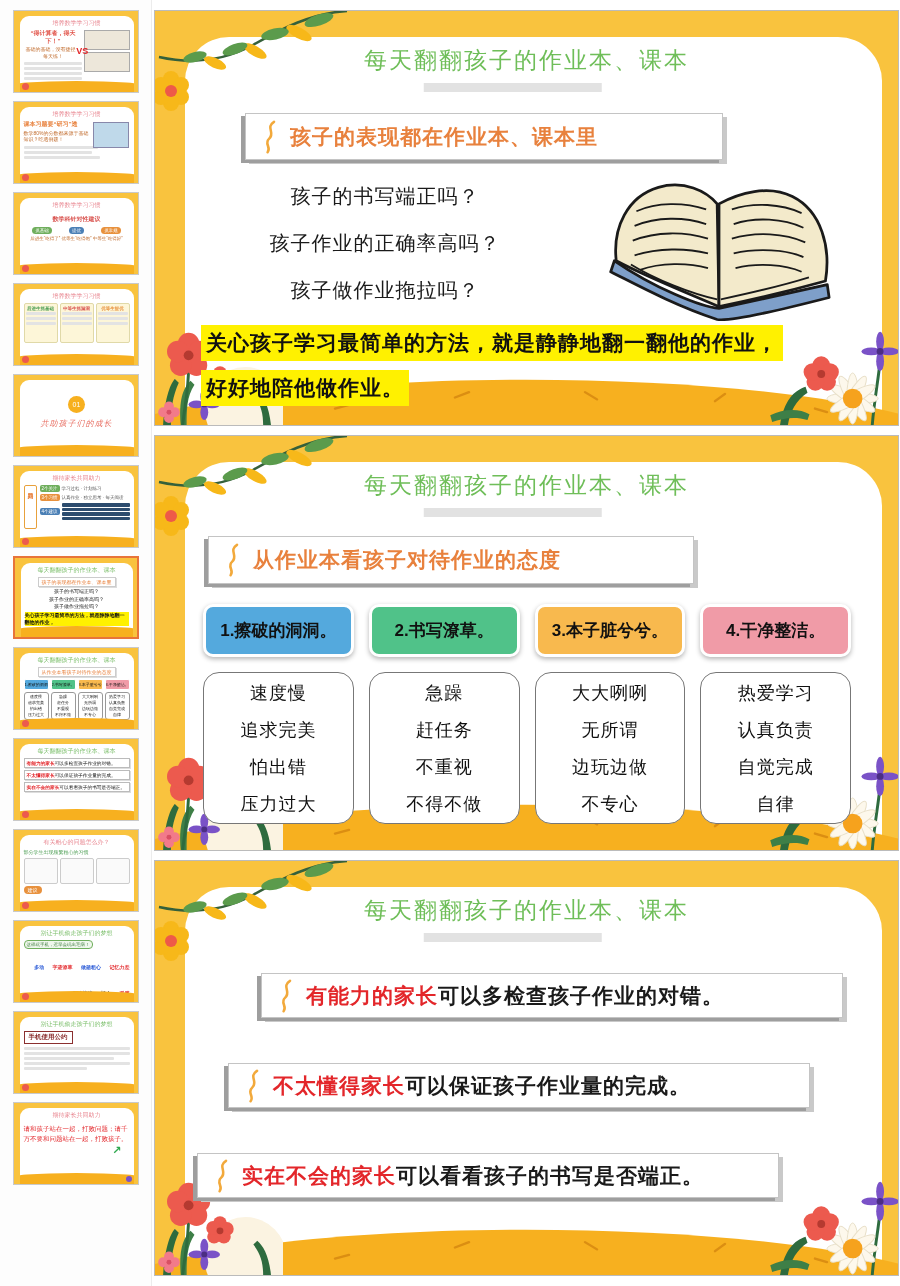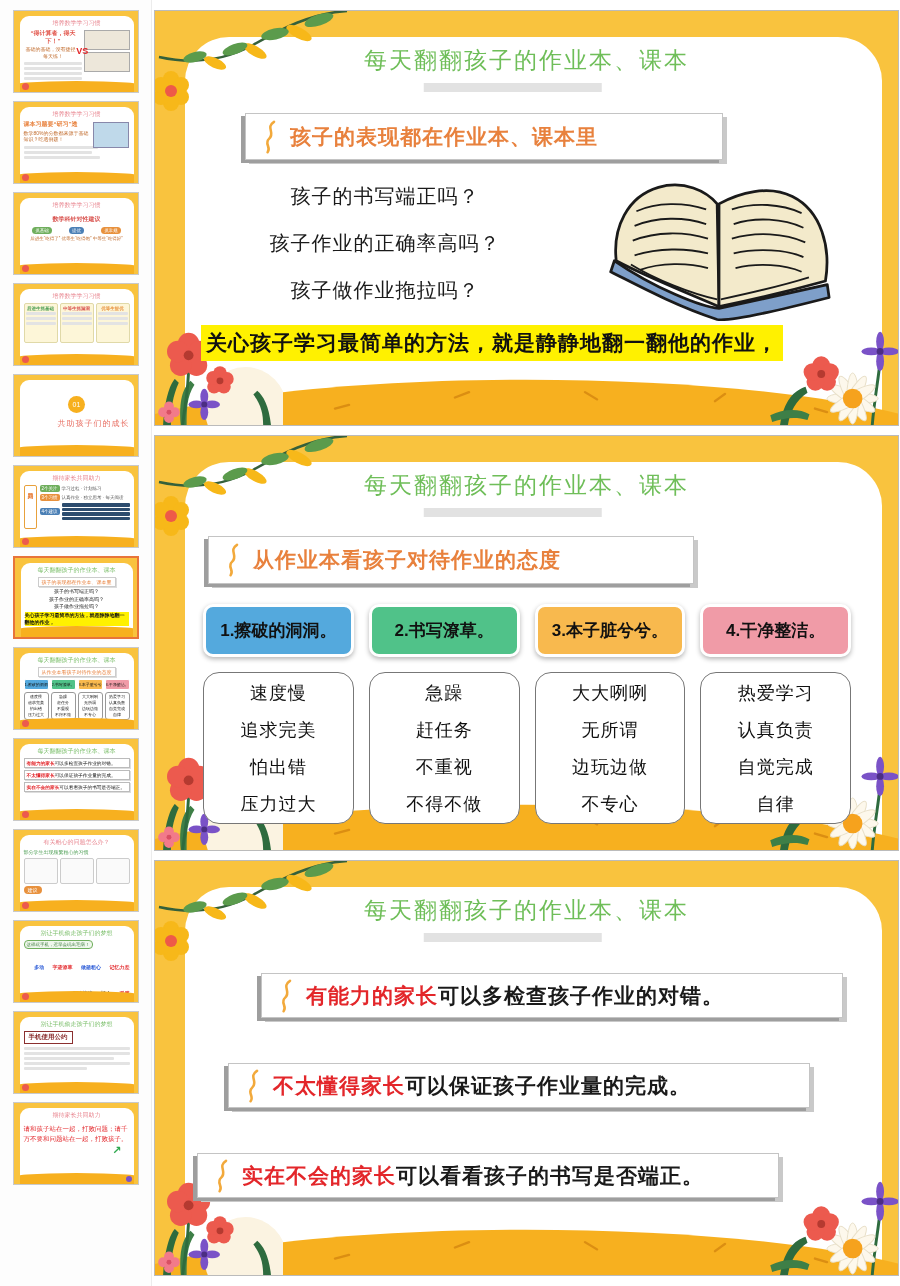--- a/index.html
+++ b/index.html
@@ -27,21 +27,21 @@
   .t-line { font-size:5px; color:#222; text-align:center; line-height:1.5; }
   .t-hl { font-size:5px; background:#FFF100; color:#111; font-weight:bold; line-height:1.4; margin-top:1px; }
   .t-cols { display:flex; gap:2px; margin-top:2px; }
   .t-col { flex:1; background:#FDF6D8; border:0.5px solid #e0d9a8; border-radius:2px;
     font-size:4.5px; text-align:center; padding:2px 1px; height:40px; }
   .t-col b { display:block; margin-bottom:1px; }
   .t-col.c1 b{color:#4C9E53;} .t-col.c2 b{color:#D9534F;} .t-col.c3 b{color:#E8913D;}
   .t-bigpink { font-size:13px; font-weight:bold; color:#E84393; text-align:center; letter-spacing:1px; }
   .t-badge { width:17px; height:17px; border-radius:50%; background:#F7B01F; color:#fff;
     font-size:7px; line-height:17px; text-align:center; margin:13px auto 5px auto; }
-  .t-divider-text { font-size:8px; color:#E87064; text-align:right; letter-spacing:1px; }
+  .t-divider-text { font-size:8px; color:#E87064; text-align:center; letter-spacing:1px;font-style:italic; }
   .t-flow { display:flex; gap:3px; margin-top:2px; }
   .t-side { writing-mode:vertical-rl; font-size:6px; color:#E8813D; border:0.5px solid #E8A13C;
     padding:2px 1px; border-radius:2px; height:44px; }
   .t-nodes { flex:1; display:flex; flex-direction:column; gap:2px; }
   .t-node { display:flex; gap:2px; align-items:center; }
   .t-node-label { font-size:4.5px; color:#fff; border-radius:2px; padding:1px 2px; white-space:nowrap; }
   .t-node-label.g{background:#6FAE5C;} .t-node-label.o{background:#E8913D;} .t-node-label.b{background:#4A7FB5;}
   .t-node-items { font-size:4.5px; color:#555; }
   .t-bars { flex:1; display:flex; flex-direction:column; gap:1px; }
   .t-bar { height:3.5px; background:#2C4C6E; border-radius:1px; }
@@ -550,20 +550,21 @@
       <div class="s1-questions">
         <div>孩子的书写端正吗？</div>
         <div>孩子作业的正确率高吗？</div>
         <div>孩子做作业拖拉吗？</div>
       </div>
       <svg class="book">
           <use href="#sym-book"></use>
         </svg>
       <div class="s1-highlight">
         <span class="hl">关心孩子学习最简单的方法，就是静静地翻一翻他的作业，</span><br>
+        <span class="hl l2">好好地陪他做作业。</span>
       </div>
     </div>
 
     <div class="slide">
       <div class="panel"></div>
       <svg class="deco hill">
           <use href="#sym-hill"></use>
         </svg>
       <svg class="deco fl-left">
           <use href="#sym-flowers-left"></use>

